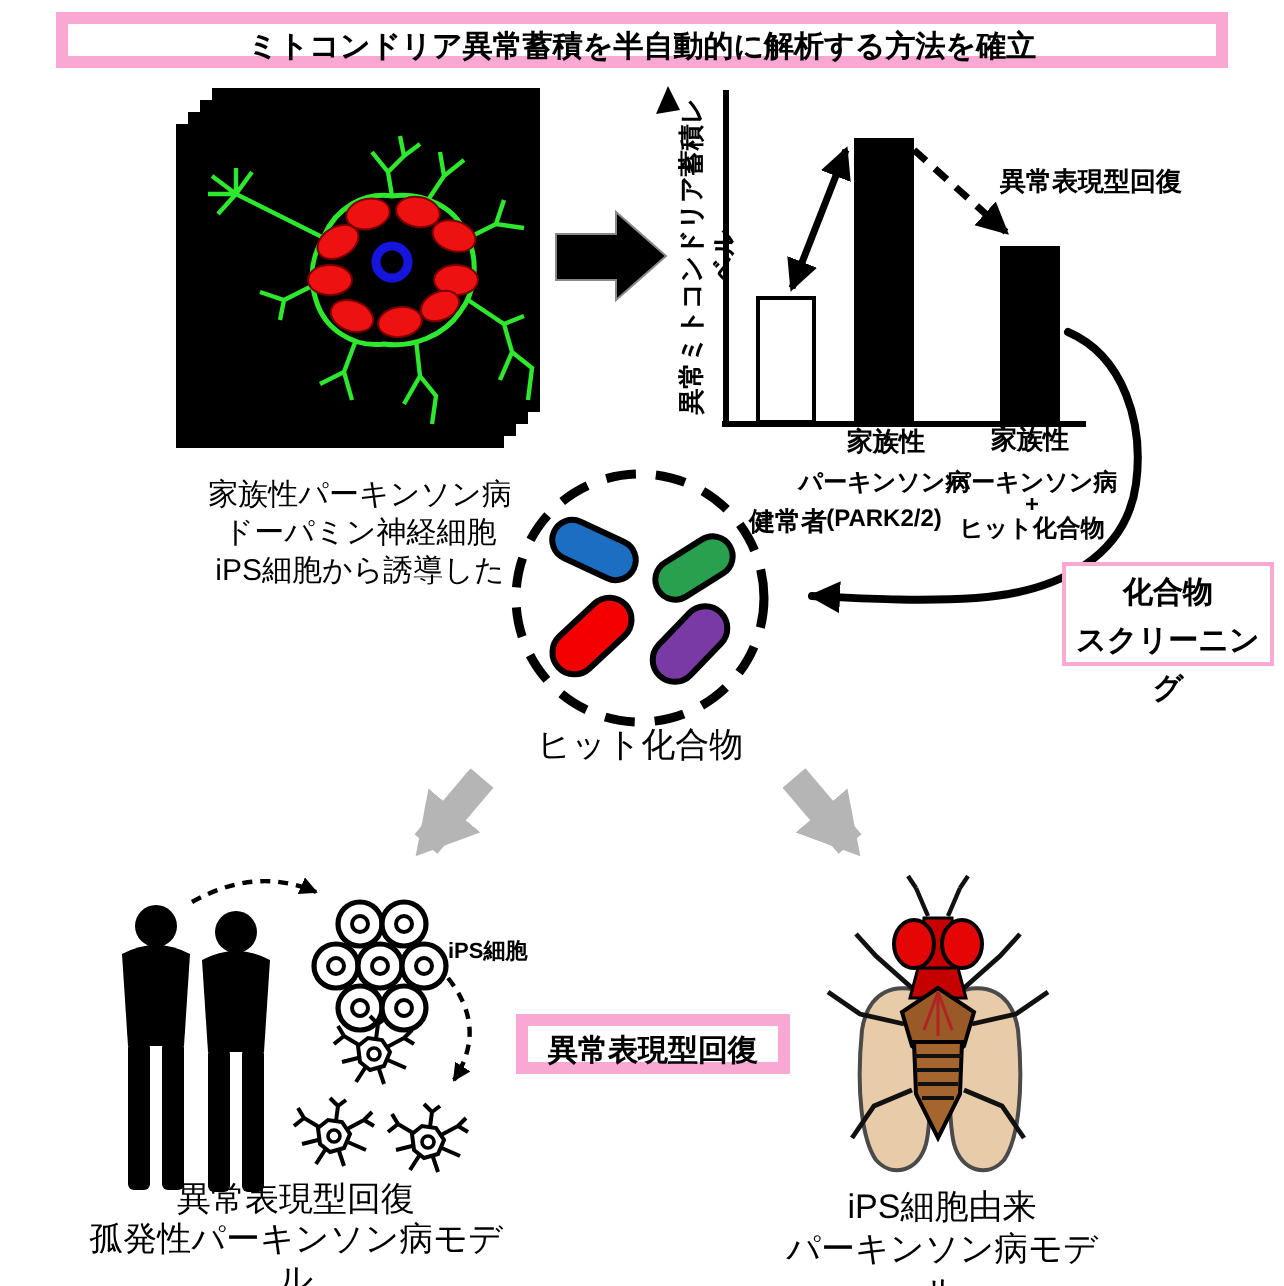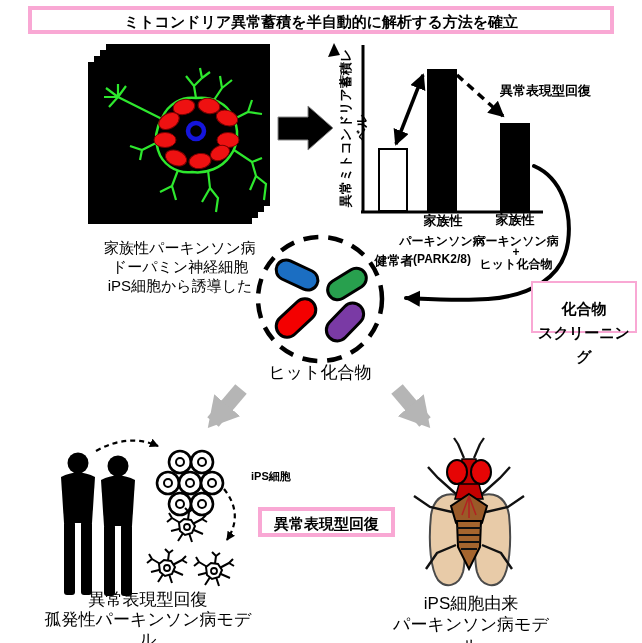--- a/index.html
+++ b/index.html
@@ -1,34 +1,34 @@
 <!DOCTYPE html>
 <html><head>
 <meta charset="utf-8">
 <style>
   html,body{margin:0;padding:0;background:#fff;}
   #canvas{position:relative;width:642px;height:643px;background:#fff;overflow:hidden;
           font-family:"Liberation Sans",sans-serif;color:#000;}
   .abs{position:absolute;}
   .ctr{text-align:center;}
-  .box{border:4px solid #f9a8d4;background:#fff;box-sizing:border-box;}
+  .box{border:6px solid #f9a8d4;background:#fff;box-sizing:border-box;}
   #overlay{position:absolute;left:0;top:0;width:642px;height:643px;pointer-events:none;z-index:2;}
   .txt{z-index:3;line-height:1.25;}
   .bar{position:absolute;width:30px;border:2.5px solid #000;box-sizing:border-box;z-index:1;}
   #title-box{left:28px;top:6px;width:586px;height:28px;font-size:15px;font-weight:bold;line-height:24px;}
   #micro-caption{left:70px;top:238px;width:220px;font-size:15px;line-height:19px;}
   #ylabel{left:262px;top:119px;width:170px;height:18px;font-size:13px;font-weight:bold;
           transform:rotate(-90deg);text-align:center;}
   #annot{left:500px;top:83px;width:130px;font-size:13px;font-weight:bold;}
   .tick{font-weight:bold;}
   #screen-box{left:531px;top:281px;width:106px;height:52px;border-width:2.5px;
-              font-size:15px;font-weight:bold;line-height:24px;padding-top:14px;}
+              font-size:15px;font-weight:bold;line-height:24px;padding-top:2px;}
   #hit-label{left:245px;top:362px;width:150px;font-size:17px;}
   #recovery-box{left:258px;top:507px;width:137px;height:30px;font-size:15px;font-weight:bold;line-height:26px;}
-  #ips-label{left:224px;top:470px;width:70px;font-size:11px;font-weight:bold;margin-left:27px;}
+  #ips-label{left:224px;top:470px;width:70px;font-size:11px;font-weight:bold;}
   #da-label{left:226px;top:537px;width:80px;font-size:11px;line-height:13px;}
   #left-caption{left:40px;top:590px;width:216px;font-size:17px;line-height:20px;}
   #fly-caption{left:385px;top:593px;width:172px;font-size:17px;line-height:21px;}
 </style>
 </head>
 <body>
 
 <div id="canvas">
 
   <div class="bar" style="left: 378px; height: 64px; top: 148px; background: rgb(255, 255, 255);"></div>
@@ -201,21 +201,21 @@
     <div>ドーパミン神経細胞</div>
     <div>iPS細胞から誘導した</div>
   </div>
 
   <div id="ylabel" class="abs txt">異常ミトコンドリア蓄積レベル</div>
   <div id="annot" class="abs txt">異常表現型回復</div>
 
   <div class="abs ctr txt tick" style="left:366px;top:214px;width:56px;font-size:13px;margin-top:39px;">健常者</div>
   <div class="abs ctr txt tick" style="left:413px;top:213px;width:60px;font-size:13px;">家族性</div>
   <div class="abs ctr txt tick" style="left:396px;top:234px;width:92px;font-size:12px;">パーキンソン病</div>
-  <div class="abs ctr txt tick" style="left:405px;top:252px;width:74px;font-size:12px;">(PARK2/8)</div>
+  <div class="abs ctr txt tick" style="left:405px;top:252px;width:74px;font-size:12px;">(PARK2/2)</div>
   <div class="abs ctr txt tick" style="left:487px;top:212px;width:56px;font-size:13px;">家族性</div>
   <div class="abs ctr txt tick" style="left:470px;top:234px;width:92px;font-size:12px;">パーキンソン病</div>
   <div class="abs ctr txt tick" style="left:496px;top:245px;width:40px;font-size:12px;">+</div>
   <div class="abs ctr txt tick" style="left:475px;top:257px;width:82px;font-size:12px;">ヒット化合物</div>
 
   <div id="screen-box" class="abs box ctr txt">
     <div>化合物</div>
     <div>スクリーニング</div>
   </div>
 

